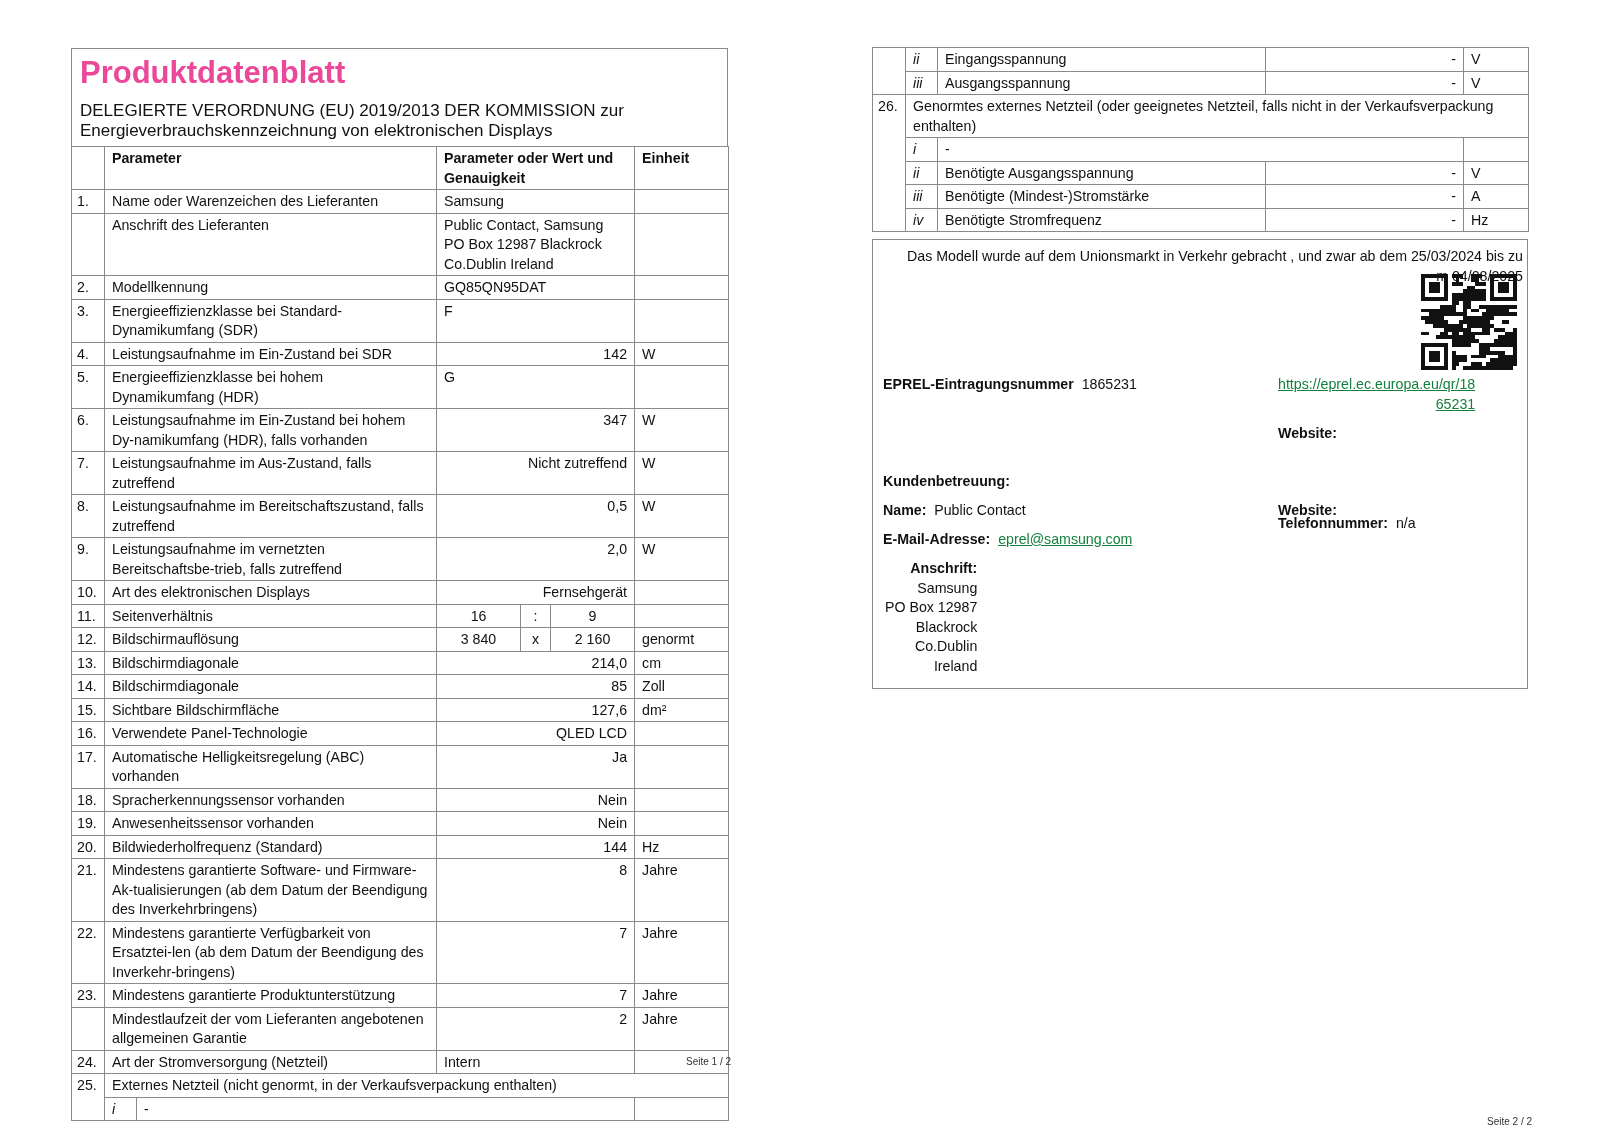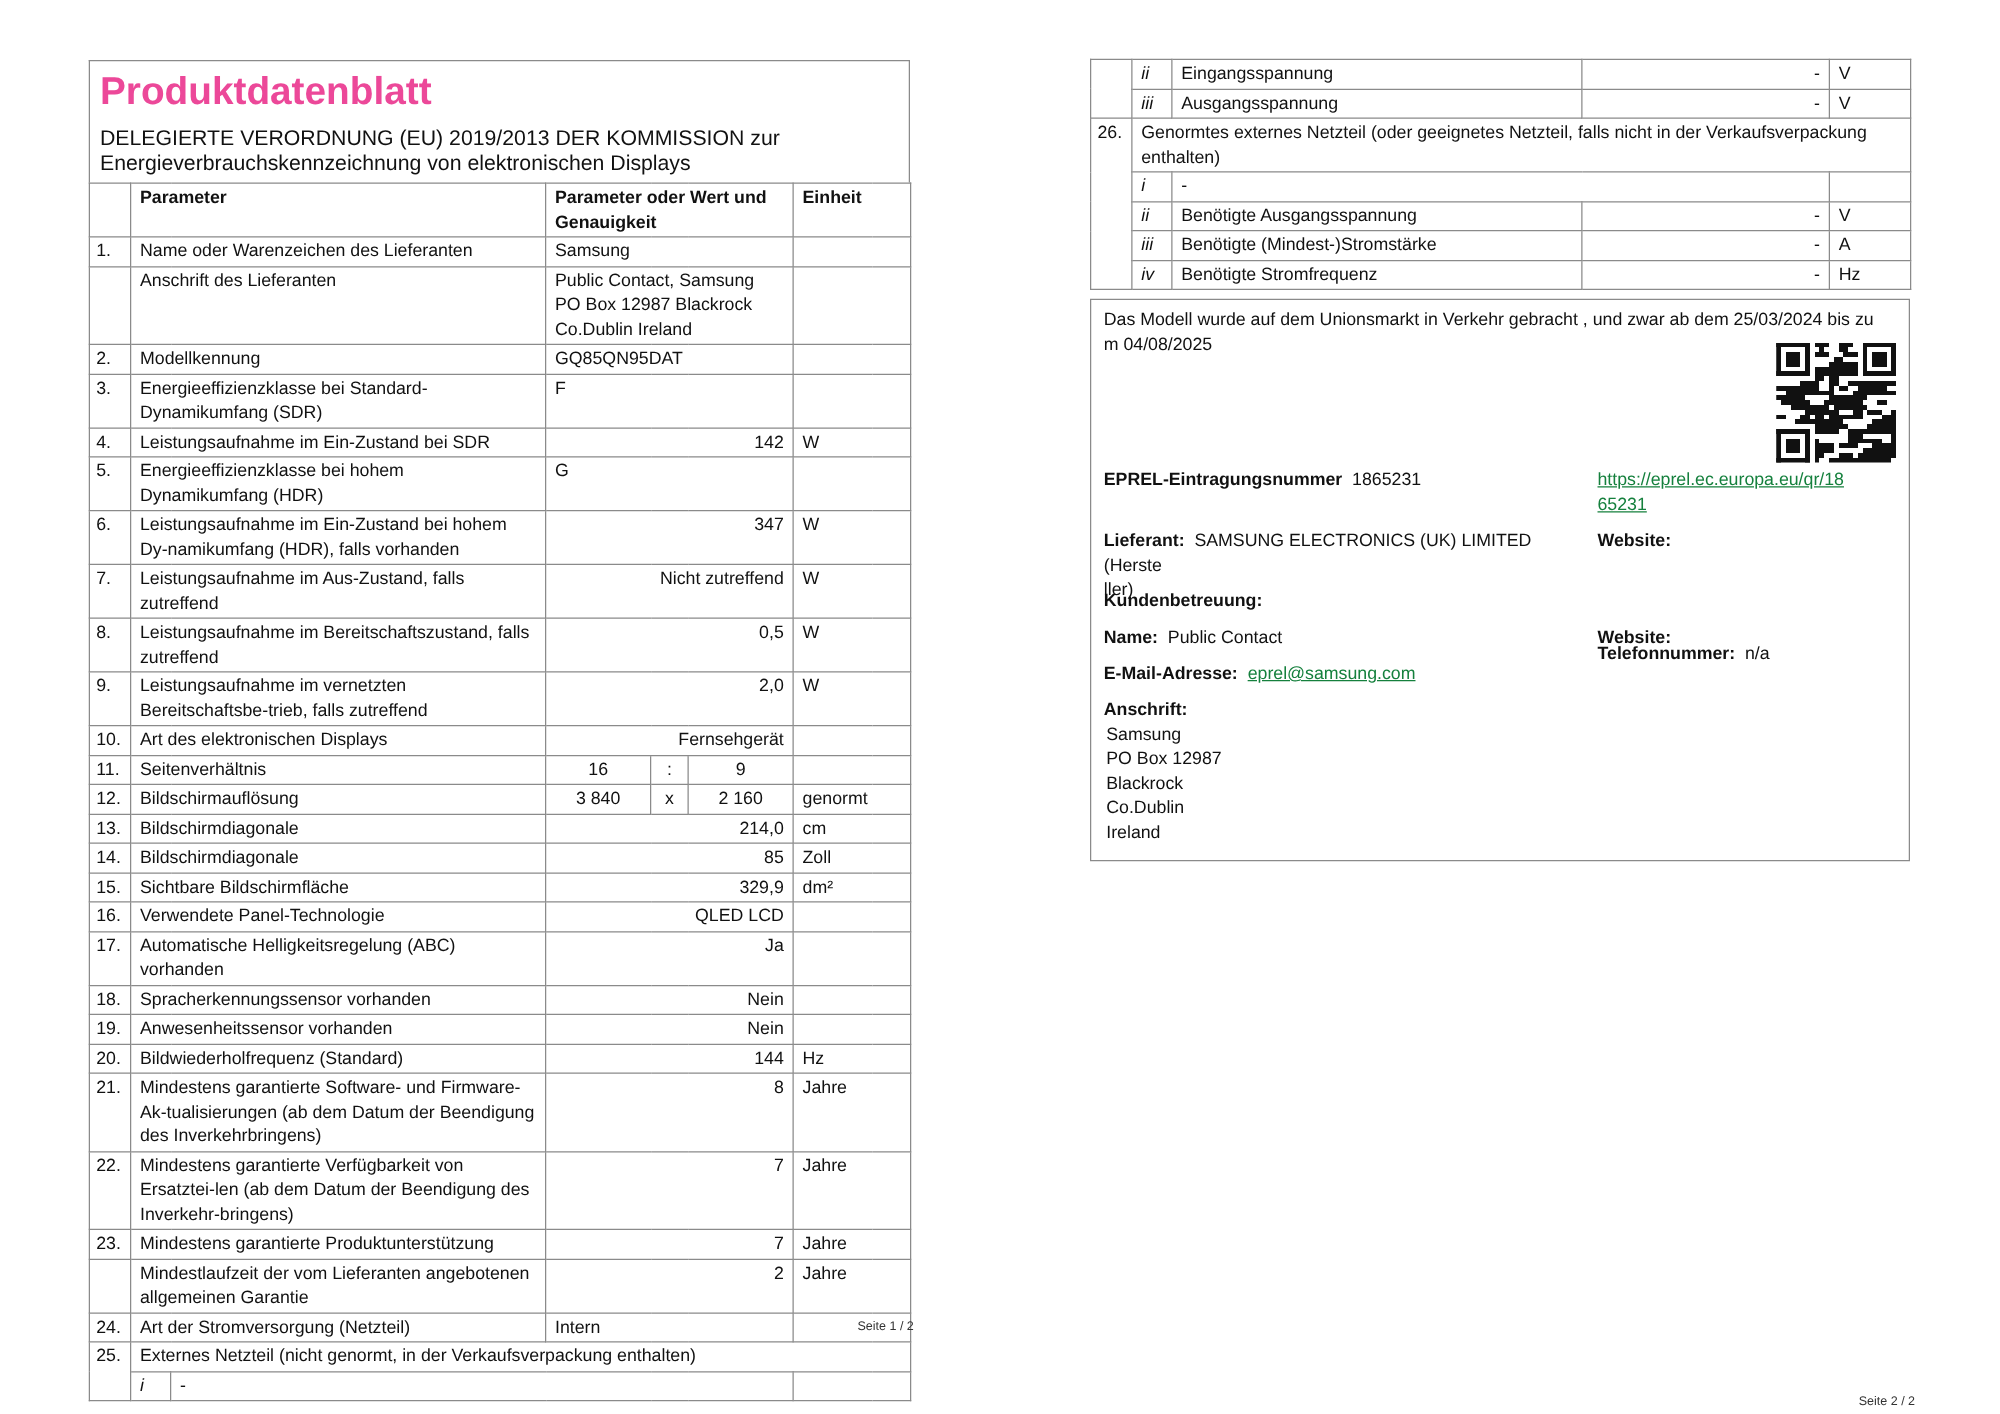--- a/index.html
+++ b/index.html
@@ -17,21 +17,21 @@
 
   #page1 { left:71px; top:48px; width:657px; }
   .headerbox { border:1.5px solid #8a8a8a; border-bottom:none; padding:2px 8px 6px 8px; }
   .title { color:#ec4899; font-weight:bold; font-size:31px; line-height:40px; margin:2px 0 8px 0; }
   .subtitle { font-size:17px; line-height:19.5px; }
   .footer { position:absolute; font-size:10px; color:#333; }
 
   #page2 { left:872px; top:47px; width:656px; }
   .infobox { position:absolute; left:872px; top:239px; width:656px; height:450px;
              border:1.5px solid #8a8a8a; box-sizing:border-box; font-size:14.2px; line-height:19.5px; }
-  .infobox .txt { position:absolute; left:10px; }
+  .infobox .txt { position:absolute; left:10px;text-align:right; }
   .lnk { color:#15803d; text-decoration:underline; }
   .qr { position:absolute; left:548px; top:34px; width:96px; height:96px; }
 </style>
 </head>
 <body>
 
 <div class="page" id="page1">
   <div class="headerbox">
     <div class="title">Produktdatenblatt</div>
     <div class="subtitle">DELEGIERTE VERORDNUNG (EU) 2019/2013 DER KOMMISSION zur</div>
@@ -145,21 +145,21 @@
         </tr>
         <tr style="height: 22.5px;">
           <td class="num">14.</td>
           <td colspan="2">Bildschirmdiagonale</td>
           <td colspan="3" class="r">85</td>
           <td colspan="2">Zoll</td>
         </tr>
         <tr style="height: 22.5px;">
           <td class="num">15.</td>
           <td colspan="2">Sichtbare Bildschirmfläche</td>
-          <td colspan="3" class="r">329,9</td>
+          <td colspan="3" class="r">127,6</td>
           <td colspan="2">dm²</td>
         </tr>
         <tr style="height: 22.5px;">
           <td class="num">16.</td>
           <td colspan="2">Verwendete Panel-Technologie</td>
           <td colspan="3" class="r">QLED LCD</td>
           <td colspan="2"></td>
         </tr>
         <tr style="height: 22.5px;">
           <td class="num">17.</td>
@@ -587,25 +587,20 @@
 
   <div class="txt" style="top:135px;">
     <span class="b">EPREL-Eintragungsnummer</span>&nbsp;
     <span>1865231</span>
   </div>
   <div class="txt" style="left:405px; top:135px;">
     <div class="lnk">https://eprel.ec.europa.eu/qr/18</div>
     <div class="lnk">65231</div>
   </div>
 
-  <div class="txt" style="top:184px; width:380px;">
-    <span class="b">Lieferant:</span>&nbsp;
-    <span>SAMSUNG ELECTRONICS (UK) LIMITED (Herste</span><br>
-    <span>ller)</span>
-  </div>
   <div class="txt b" style="left:405px; top:184px;">Website:</div>
 
   <div class="txt b" style="top:232px;">Kundenbetreuung:</div>
 
   <div class="txt" style="top:261px;">
     <span class="b">Name:</span>&nbsp;
     <span>Public Contact</span>
   </div>
   <div class="txt b" style="left:405px; top:261px;">Website:</div>
 

